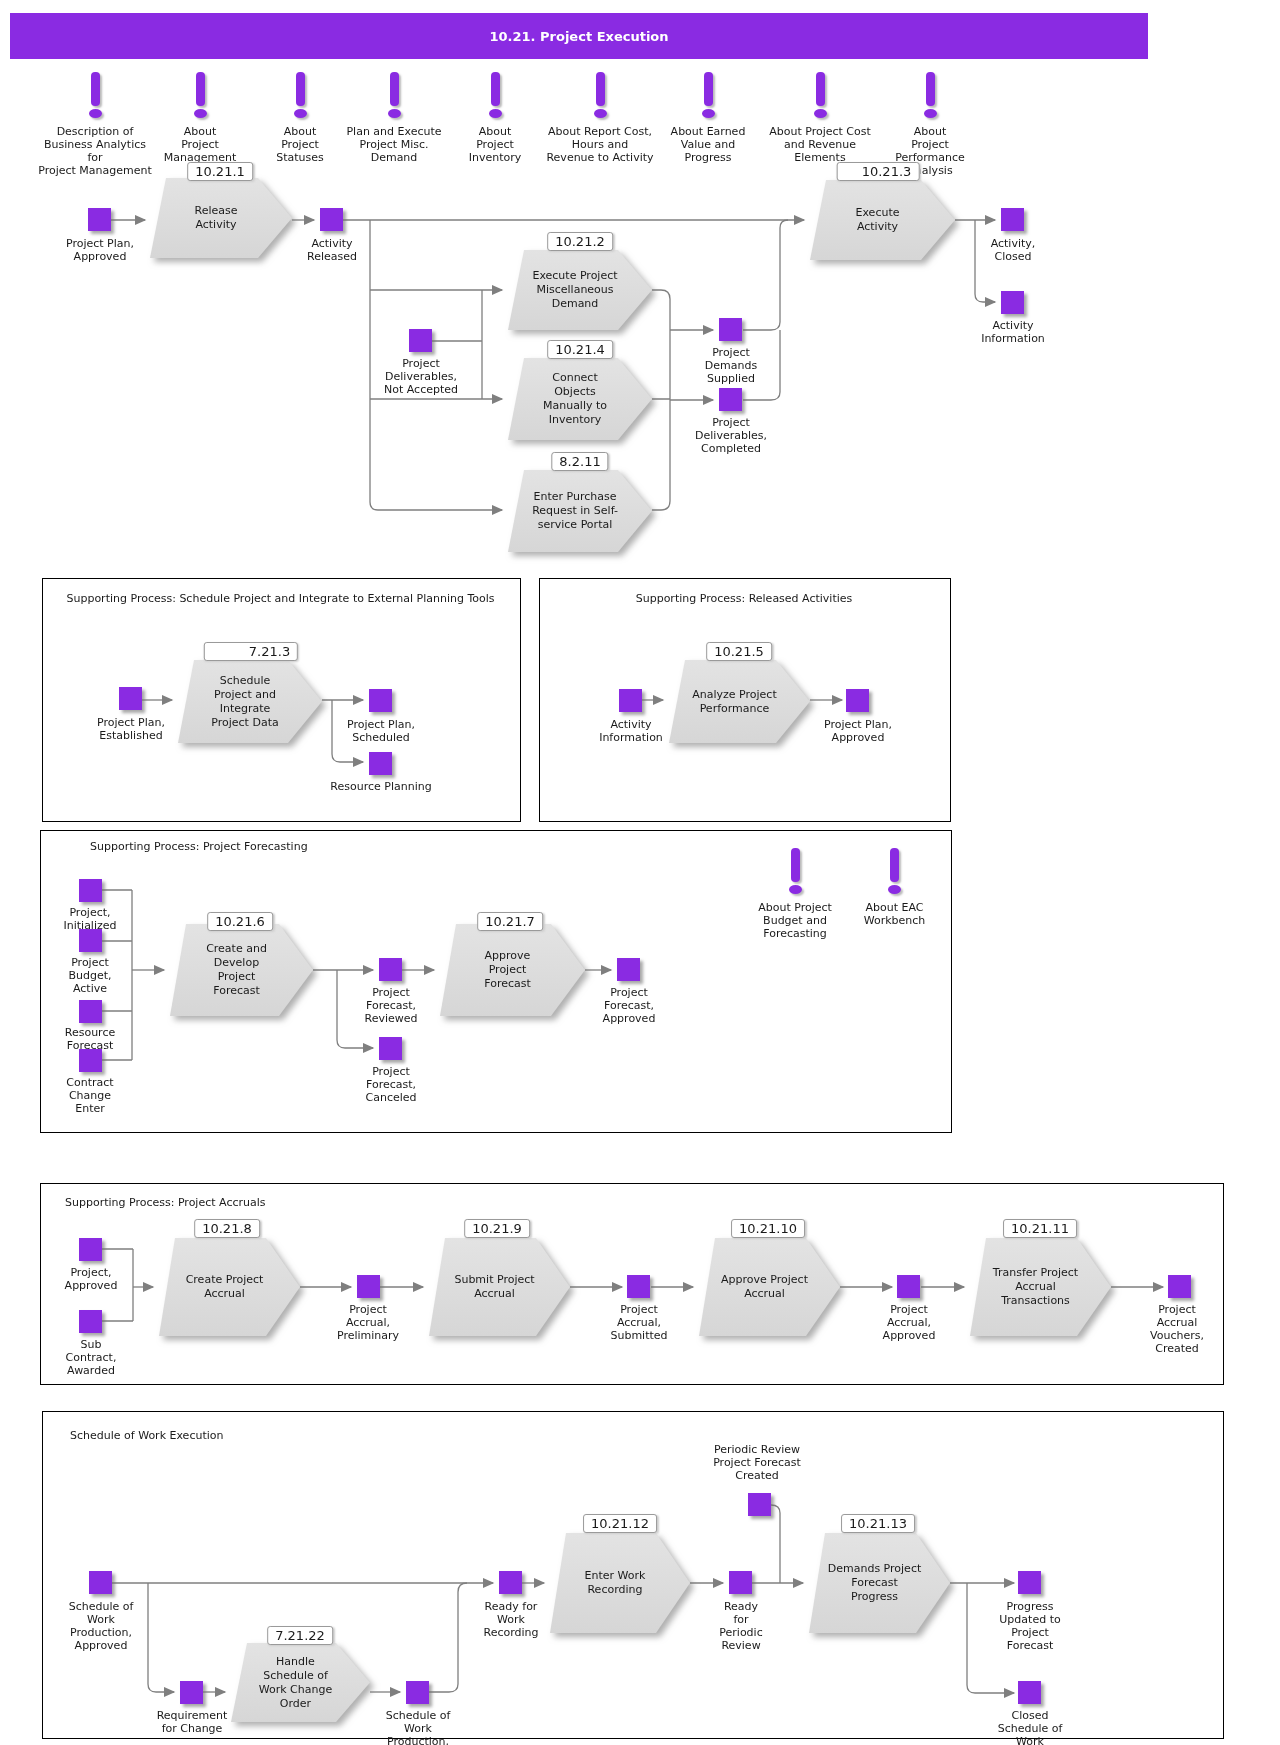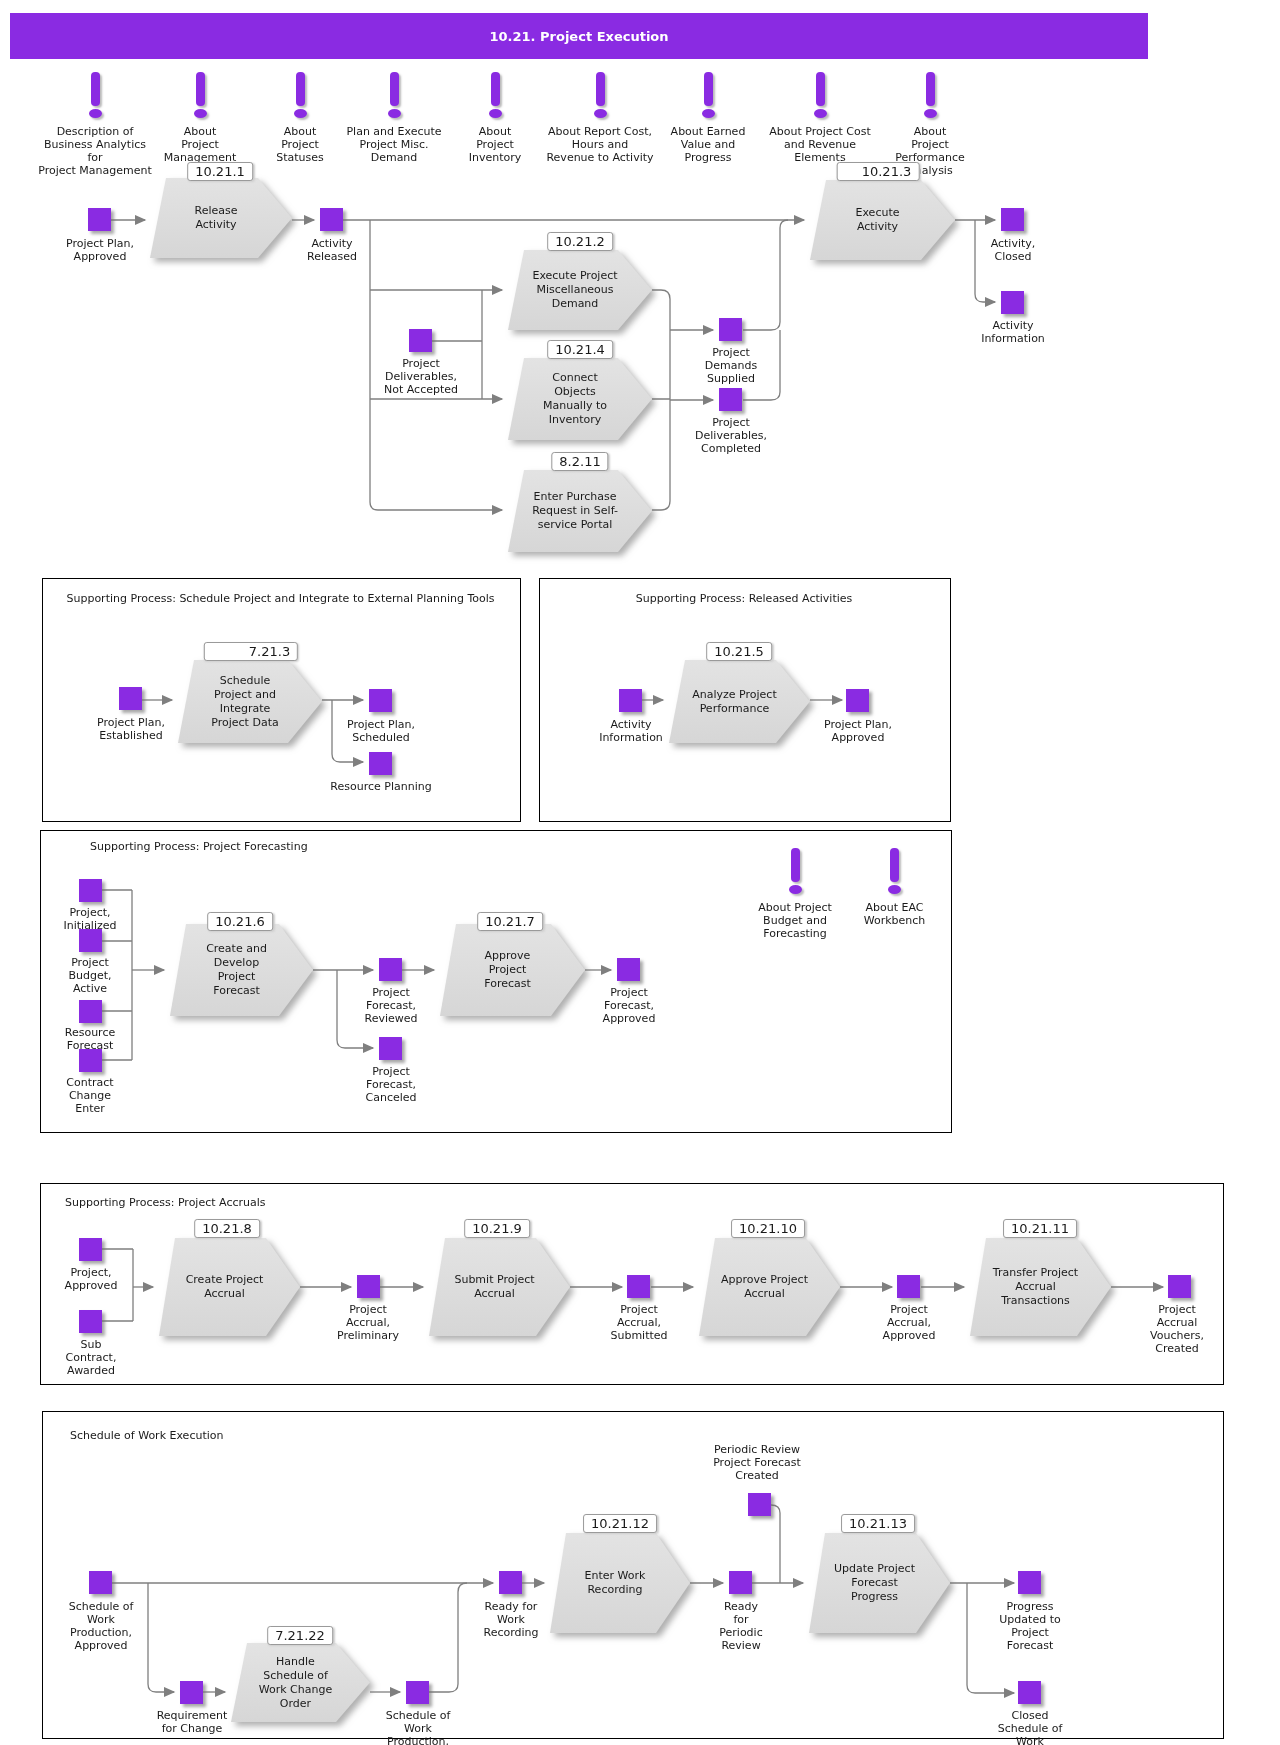--- a/index.html
+++ b/index.html
@@ -393,21 +393,21 @@
 Project Forecast
 Created</div>
 <div class="sq" style="left:748px;top:1493px;"></div>
 <div class="sq" style="left:729px;top:1571px;"></div>
 <div class="lbl" style="left:695px;top:1600px;width:92px;">Ready
 for
 Periodic
 Review</div>
 <div class="badge" style="left:878px;top:1514px;">10.21.13</div>
 <div class="chev" style="left:809px;top:1533px;width:141px;height:100px;">
-  <div class="chev-in">Update Project
+  <div class="chev-in">Demands Project
 Forecast
 Progress</div>
 </div>
 <div class="sq" style="left:1018px;top:1571px;"></div>
 <div class="lbl" style="left:984px;top:1600px;width:92px;">Progress
 Updated to
 Project
 Forecast</div>
 <div class="sq" style="left:1018px;top:1681px;"></div>
 <div class="lbl" style="left:980px;top:1709px;width:100px;">Closed

